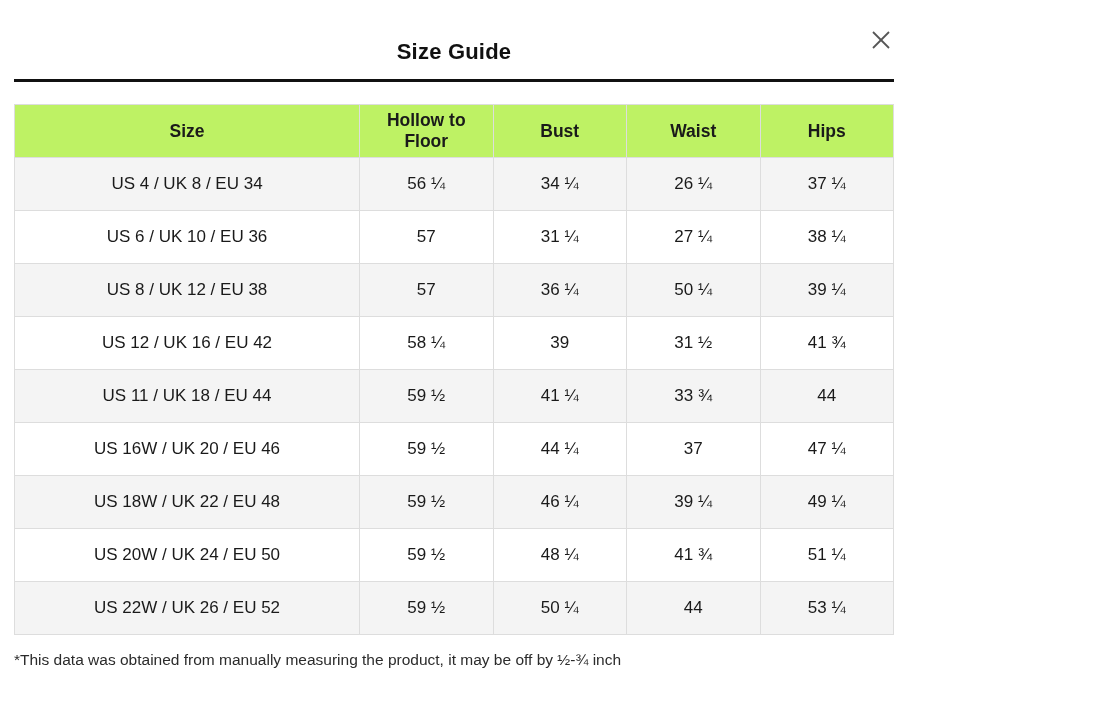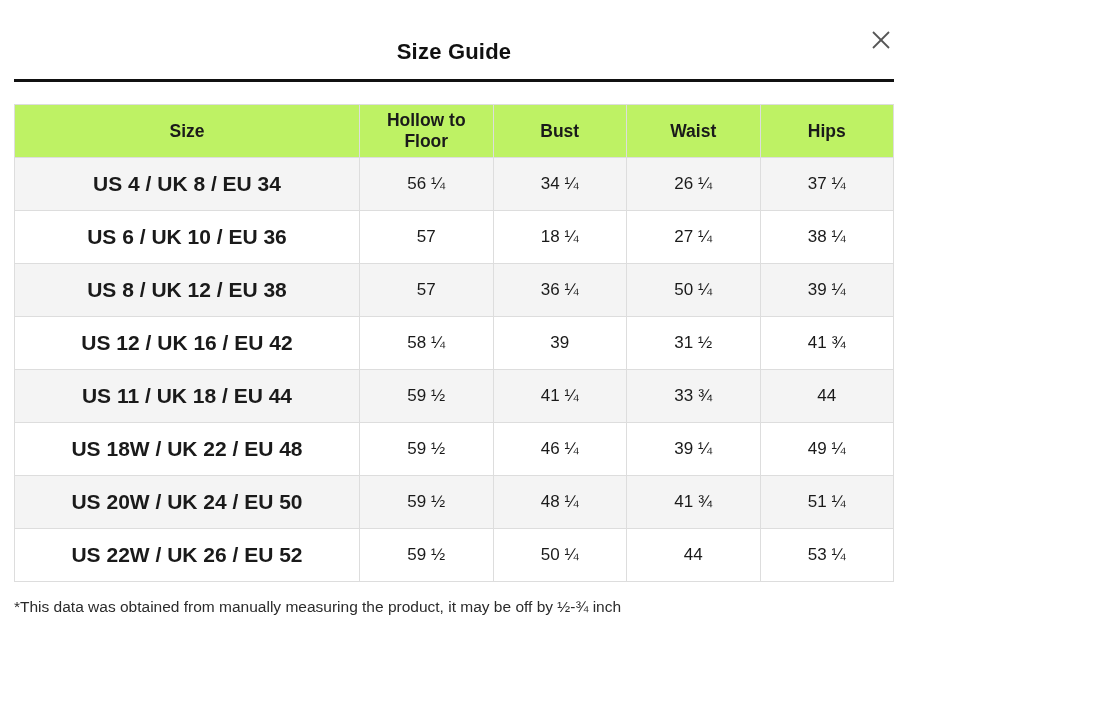--- a/index.html
+++ b/index.html
@@ -74,22 +74,22 @@
     font-weight: bold;
     font-size: 17.5px;
   }
   table.size-table tbody tr:nth-child(odd) td {
     background: #f4f4f4;
   }
   table.size-table tbody tr:nth-child(even) td {
     background: #ffffff;
   }
   table.size-table tbody td.size-cell {
-    font-weight: bold;
-    font-size: 21px;
+    font-weight: normal;
+    font-size: 17px;
     text-align: center;
   }
   col.c-size { width: 345px; }
   col.c-col  { width: auto; }
   .footnote {
     margin: 16px 14px 0 14px;
     font-size: 15.5px;
     color: #2b2b2b;
   }
 </style>
@@ -132,21 +132,21 @@
         <tr>
           <td class="size-cell">US 4 / UK 8 / EU 34</td>
           <td>56 ¼</td>
           <td>34 ¼</td>
           <td>26 ¼</td>
           <td>37 ¼</td>
         </tr>
         <tr>
           <td class="size-cell">US 6 / UK 10 / EU 36</td>
           <td>57</td>
-          <td>18 ¼</td>
+          <td>31 ¼</td>
           <td>27 ¼</td>
           <td>38 ¼</td>
         </tr>
         <tr>
           <td class="size-cell">US 8 / UK 12 / EU 38</td>
           <td>57</td>
           <td>36 ¼</td>
           <td>50 ¼</td>
           <td>39 ¼</td>
         </tr>
@@ -158,20 +158,27 @@
           <td>41 ¾</td>
         </tr>
         <tr>
           <td class="size-cell">US 11 / UK 18 / EU 44</td>
           <td>59 ½</td>
           <td>41 ¼</td>
           <td>33 ¾</td>
           <td>44</td>
         </tr>
         <tr>
+          <td class="size-cell">US 16W / UK 20 / EU 46</td>
+          <td>59 ½</td>
+          <td>44 ¼</td>
+          <td>37</td>
+          <td>47 ¼</td>
+        </tr>
+        <tr>
           <td class="size-cell">US 18W / UK 22 / EU 48</td>
           <td>59 ½</td>
           <td>46 ¼</td>
           <td>39 ¼</td>
           <td>49 ¼</td>
         </tr>
         <tr>
           <td class="size-cell">US 20W / UK 24 / EU 50</td>
           <td>59 ½</td>
           <td>48 ¼</td>

